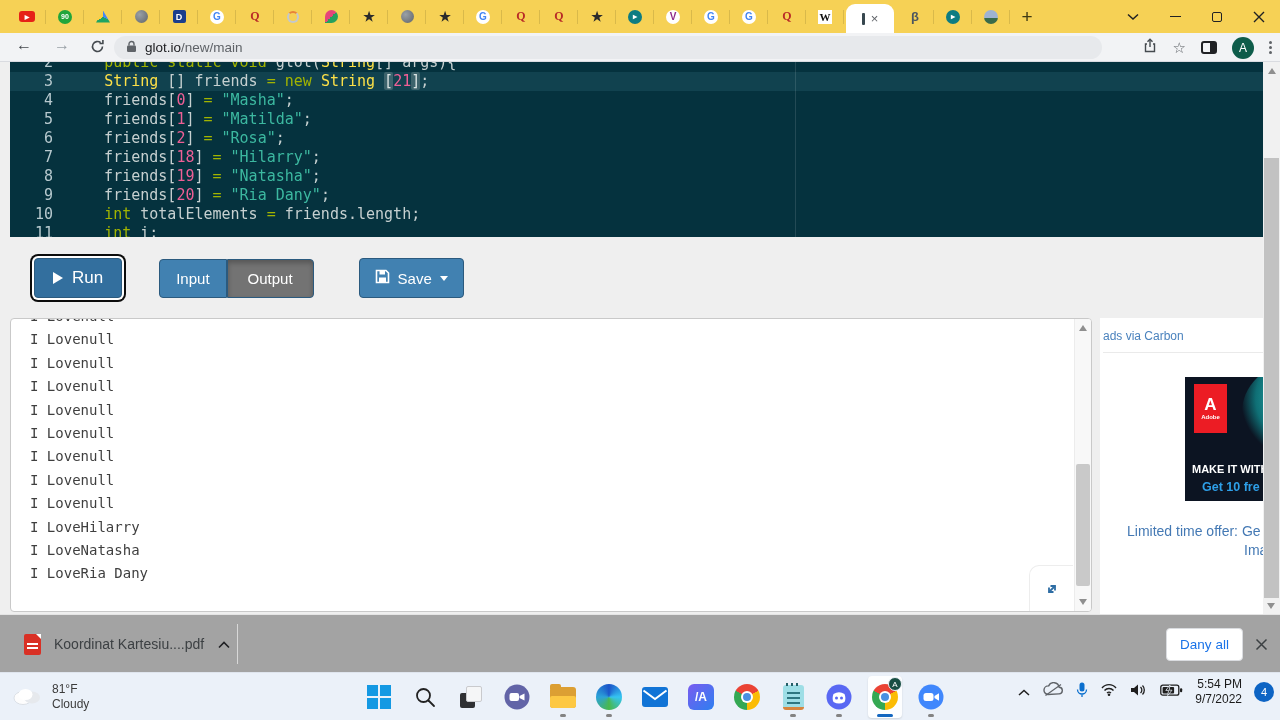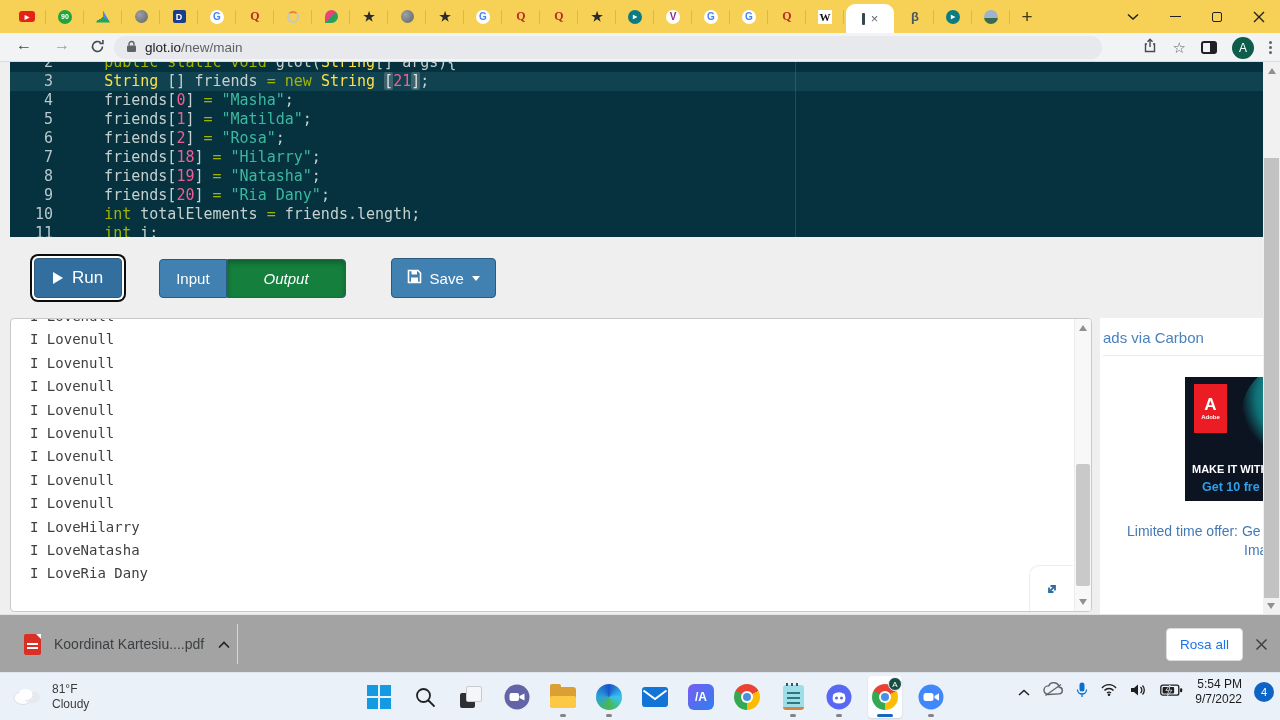--- a/index.html
+++ b/index.html
@@ -68,34 +68,34 @@
   .tk-p,.tk-fn { color:#c6d0d0; }
   .tk-bm { color:#d8e2e2; background:rgba(148,165,165,.34); border-radius:2px; }
   #pmargin { position:absolute; left:785px; top:0; bottom:0; width:1px; background:rgba(255,255,255,.12); }
 
   #controls { position:absolute; left:30px; top:196px; display:flex; align-items:center; }
   .btn { color:#fff; border:1px solid #2b5a7e; font-size:15px; cursor:pointer; font-family:"Liberation Sans",sans-serif; }
   #run { display:flex; align-items:center; gap:9px; background:#336f9e; border-radius:4px; padding:9px 18px; font-size:17px; box-shadow:0 0 0 2px #fff,0 0 0 4px #0c0c0c; margin-left:4px; }
   .playtri { width:0; height:0; border-left:10px solid #fff; border-top:6.5px solid transparent; border-bottom:6.5px solid transparent; }
   #grp { margin-left:37px; display:flex; }
   #inputbtn { background:#4181b1; border-radius:4px 0 0 4px; padding:10px 16px; }
-  #outputbtn { background:#15803d; border-radius:0 4px 4px 0; padding:10px 36px; box-shadow:inset 0 3px 5px rgba(0,0,0,.25);font-style:italic; }
+  #outputbtn { background:#737373; border-radius:0 4px 4px 0; padding:10px 20px; box-shadow:inset 0 3px 5px rgba(0,0,0,.25); }
   #save { margin-left:45px; display:flex; align-items:center; gap:8px; background:#4181b1; border-radius:4px; padding:10px 15px; }
   .caret { width:0; height:0; border-top:5px solid #fff; border-left:4.5px solid transparent; border-right:4.5px solid transparent; }
 
   #outpanel { position:absolute; left:10px; top:256px; width:1082px; height:294px; background:#fff; border:1px solid #c9c9c9; border-radius:4px; overflow:hidden; }
   #olines { margin-top:-14px; padding-left:19px; font-family:"DejaVu Sans Mono",monospace; font-size:14px; line-height:23.4px; color:#3f3f3f; }
   #oscroll { position:absolute; right:0; top:0; width:17px; height:100%; background:#f8f8f8; border-left:1px solid #ececec; }
   .tri-up { width:0; height:0; border-left:4.5px solid transparent; border-right:4.5px solid transparent; border-bottom:6px solid #8f8f8f; margin:6px auto 0; }
   .tri-dn { width:0; height:0; border-left:4.5px solid transparent; border-right:4.5px solid transparent; border-top:6px solid #8f8f8f; margin:0 auto; position:absolute; bottom:6px; left:4px; }
   #othumb { position:absolute; top:145px; left:1px; width:14px; height:122px; background:#c9c9c9; border-radius:2px; }
   #expand { position:absolute; right:18px; bottom:0; width:44px; height:46px; background:#fff; border-radius:10px 0 0 0; border-top:1px solid #ededed; border-left:1px solid #ededed; display:flex; align-items:center; justify-content:center; }
 
   #adcol { position:absolute; left:1100px; top:256px; width:163px; height:296px; background:#fff; overflow:hidden; }
-  #adlabel { margin:11px 0 0 3px; padding-bottom:9px; color:#4a82bd; font-size:15px; border-bottom:1px solid #eaeaea; }
+  #adlabel { margin:11px 0 0 3px; padding-bottom:9px; color:#4a82bd; font-size:12px; border-bottom:1px solid #eaeaea; }
   #adimg { position:absolute; left:85px; top:59px; width:130px; height:124px; background:#0c1422; overflow:hidden; }
   .hair { position:absolute; right:-22px; top:-12px; width:95px; height:95px; border-radius:50%; background:radial-gradient(circle at 65% 35%,#39e0d8,#0f6f75 55%,rgba(12,20,34,0) 72%); }
   .adobebox { position:absolute; left:9px; top:7px; width:33px; height:49px; background:#ec1c24; display:flex; flex-direction:column; align-items:center; justify-content:center; gap:2px; color:#fff; }
   .adobeA { font-size:17px; font-weight:bold; line-height:15px; }
   .adobetxt { font-size:6px; font-weight:bold; }
   .mkline { position:absolute; left:7px; bottom:26px; color:#fff; font-weight:bold; font-size:11px; white-space:nowrap; }
   .ctaline { position:absolute; left:17px; bottom:7px; color:#2e9fe8; font-weight:bold; font-size:12.5px; white-space:nowrap; }
   #cap1 { position:absolute; left:27px; top:205px; color:#4479b4; font-size:14px; white-space:nowrap; }
   #cap2 { position:absolute; left:144px; top:224px; color:#4479b4; font-size:14px; white-space:nowrap; }
 
@@ -379,21 +379,21 @@
 
 <div id="dlbar">
   <div id="dlchip">
     <span class="pdfic"></span>
     <span id="dlname">Koordinat Kartesiu....pdf</span>
     <span><svg width="14" height="9">
           <path d="M2 7.5 L7 2.5 L12 7.5" stroke="#202124" stroke-width="1.6" fill="none"></path>
         </svg></span>
   </div>
   <div id="dldiv"></div>
-  <button id="showall">Rosa all</button>
+  <button id="showall">Dany all</button>
   <span id="dlclose">
       <svg width="13" height="13">
         <path d="M1.5 1.5 L11.5 11.5 M11.5 1.5 L1.5 11.5" stroke="#3c4043" stroke-width="1.5"></path>
       </svg>
     </span>
 </div>
 
 <div id="taskbar">
   <div id="weather">
     <span><svg width="34" height="22">

